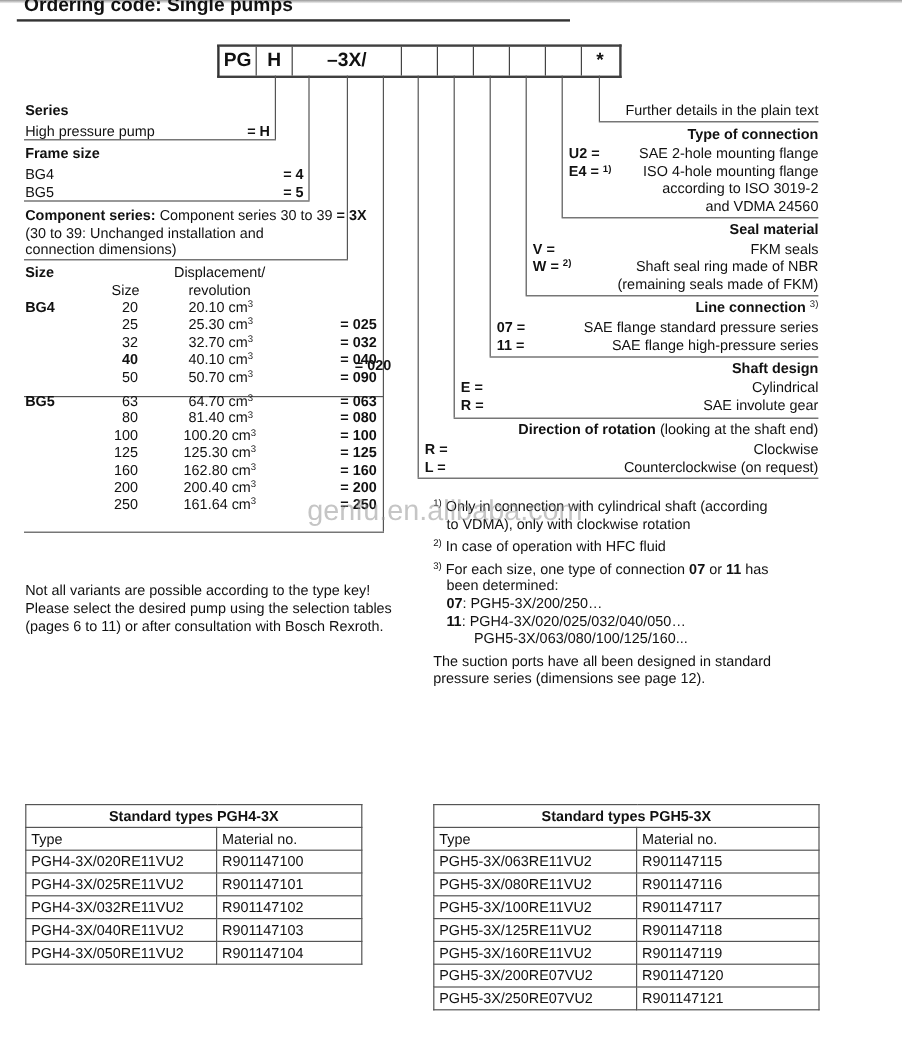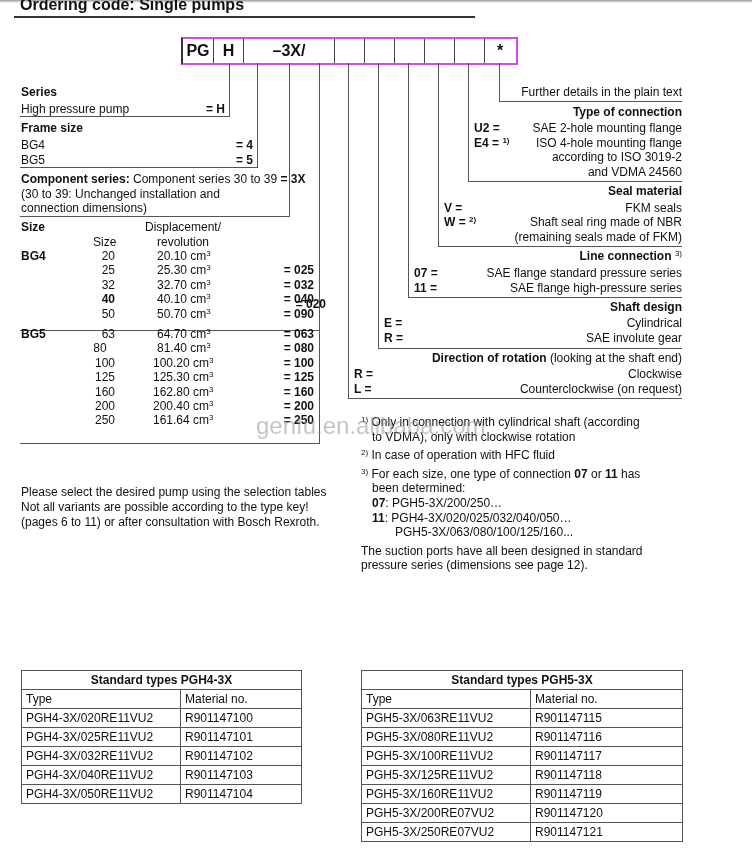--- a/index.html
+++ b/index.html
@@ -5,21 +5,21 @@
   html, body { margin:0; padding:0; background:#fff; }
   body { width:752px; height:864px; position:relative; overflow:hidden;
          font-family:"Liberation Sans", sans-serif; color:#111; font-size:12px; }
   .abs { position:absolute; white-space:nowrap; }
   .b { font-weight:bold; }
   .r { text-align:right; }
   sup { font-size:8px; vertical-align:4px; line-height:0; }
   .title { left:20px; top:-4px; font-size:16px; font-weight:bold; }
   .title-rule { left:14px; top:16px; width:461px; height:0; border-top:2px solid #333; }
   .topshade { left:0; top:0; width:752px; height:3px; background:linear-gradient(#999,#fff); }
-  .codebox { position:absolute; top:37px; height:24px; border:2px solid #d946ef; border-left:2px solid #333; display:flex; }
+  .codebox { position:absolute; top:37px; height:24px; border:2px solid #404040; border-left:2px solid #333; display:flex; }
   .cell { height:24px; border-right:1.5px solid #444; font-weight:bold; font-size:16px; line-height:24px; text-align:center; box-sizing:border-box; }
   .vline { position:absolute; width:0; border-left:1.5px solid #555; }
   .hline { position:absolute; height:0; border-top:1.5px solid #555; }
   .tbl { position:absolute; border-collapse:collapse; font-size:12px; }
   .tbl td, .tbl th { border:1px solid #555; padding:0 4px; height:18px; }
   .tbl th.cap { font-weight:bold; text-align:center; }
   .tbl td.c { }
   .watermark { left:256px; top:412px; font-size:24px; color:rgba(150,150,150,0.55); }
 </style>
 </head>
@@ -101,43 +101,43 @@
     <div class="abs r" style="left: 85px; width: 30px; top: 292.2px; font-weight: bold;">40</div>
     <div class="abs" style="left: 157px; top: 292.2px;"><span>40.10 cm</span><sup>3</sup></div>
     <div class="abs b r" style="left: 260px; width: 54px; top: 292.2px;">= 040</div>
     <div class="abs r" style="left: 85px; width: 30px; top: 306.6px;">50</div>
     <div class="abs" style="left: 157px; top: 306.6px;"><span>50.70 cm</span><sup>3</sup></div>
     <div class="abs b r" style="left: 260px; width: 54px; top: 306.6px;">= 090</div>
     <div class="abs b" style="left: 21px; top: 327px;">BG5</div>
     <div class="abs r" style="left: 85px; width: 30px; top: 327px;">63</div>
     <div class="abs" style="left: 157px; top: 327px;"><span>64.70 cm</span><sup>3</sup></div>
     <div class="abs b r" style="left: 260px; width: 54px; top: 327px;">= 063</div>
-    <div class="abs r" style="left: 85px; width: 30px; top: 341.4px; text-align: center;">80</div>
+    <div class="abs r" style="left: 85px; width: 30px; top: 341.4px;">80</div>
     <div class="abs" style="left: 157px; top: 341.4px;"><span>81.40 cm</span><sup>3</sup></div>
     <div class="abs b r" style="left: 260px; width: 54px; top: 341.4px;">= 080</div>
     <div class="abs r" style="left: 85px; width: 30px; top: 355.8px;">100</div>
     <div class="abs" style="left: 153px; top: 355.8px;"><span>100.20 cm</span><sup>3</sup></div>
     <div class="abs b r" style="left: 260px; width: 54px; top: 355.8px;">= 100</div>
     <div class="abs r" style="left: 85px; width: 30px; top: 370.2px;">125</div>
     <div class="abs" style="left: 153px; top: 370.2px;"><span>125.30 cm</span><sup>3</sup></div>
     <div class="abs b r" style="left: 260px; width: 54px; top: 370.2px;">= 125</div>
     <div class="abs r" style="left: 85px; width: 30px; top: 384.6px;">160</div>
     <div class="abs" style="left: 153px; top: 384.6px;"><span>162.80 cm</span><sup>3</sup></div>
     <div class="abs b r" style="left: 260px; width: 54px; top: 384.6px;">= 160</div>
     <div class="abs r" style="left: 85px; width: 30px; top: 399px;">200</div>
     <div class="abs" style="left: 153px; top: 399px;"><span>200.40 cm</span><sup>3</sup></div>
     <div class="abs b r" style="left: 260px; width: 54px; top: 399px;">= 200</div>
     <div class="abs r" style="left: 85px; width: 30px; top: 413.4px;">250</div>
     <div class="abs" style="left: 153px; top: 413.4px;"><span>161.64 cm</span><sup>3</sup></div>
     <div class="abs b r" style="left: 260px; width: 54px; top: 413.4px;">= 250</div>
   </div>
 
 <div class="abs" style="left:21px;top:485px;line-height:15px">
+  <div>Not all variants are possible according to the type key!</div>
   <div>Please select the desired pump using the selection tables</div>
-  <div>Not all variants are possible according to the type key!</div>
   <div>(pages 6 to 11) or after consultation with Bosch Rexroth.</div>
 </div>
 
 <div class="abs r" style="left:480px;width:202px;top:85px">Further details in the plain text</div>
 
 <div class="abs b r" style="left:480px;width:202px;top:105px">Type of connection</div>
 <div class="abs b" style="left:474px;top:121px">U2 =</div>
 <div class="abs r" style="left:480px;width:202px;top:121px">SAE 2-hole mounting flange</div>
 <div class="abs b" style="left:474px;top:136px"><span>E4 =</span> <sup>1)</sup></div>
 <div class="abs r" style="left:480px;width:202px;top:136px">ISO 4-hole mounting flange</div>

